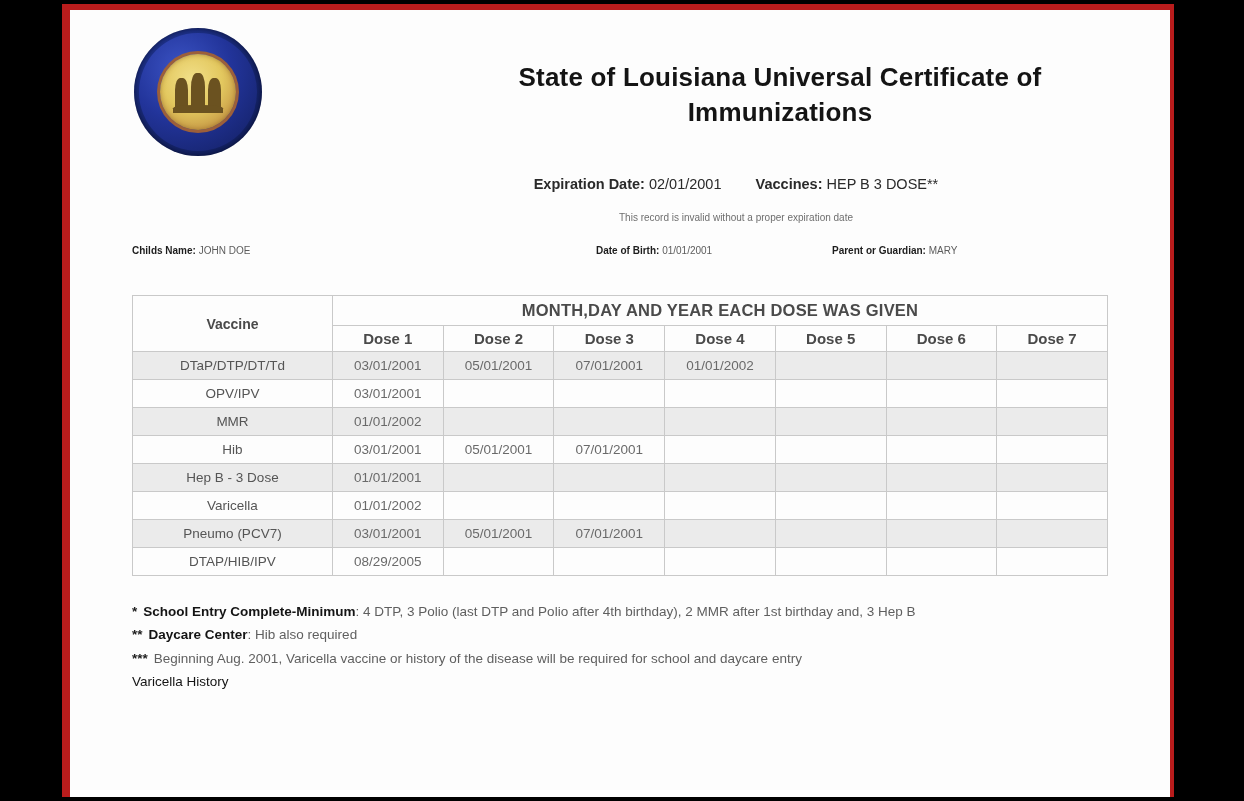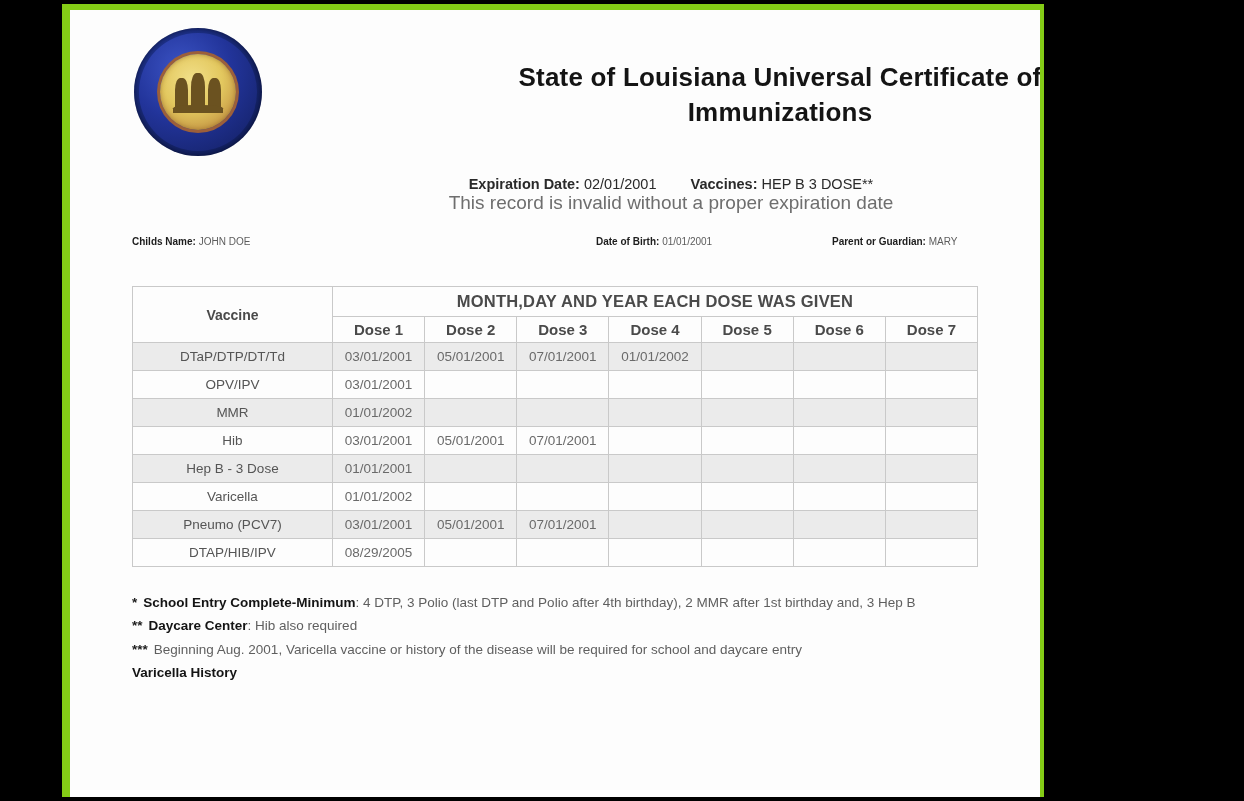--- a/index.html
+++ b/index.html
@@ -12,22 +12,22 @@
   }
   #viewport {
     position: relative;
     width: 1244px; height: 801px;
     background: #000000;
   }
   
   #page-frame {
     position: absolute;
     left: 62px; top: 4px;
-    width: 982px; height: 793px;
-    background: #84cc16;
+    width: 1112px; height: 793px;
+    background: #b91c1c;
     padding: 6px 4px 0 8px;
   }
   #page {
     position: relative;
     width: 100%; height: 100%;
     background: #fdfdfd;
     overflow: hidden;
     color: #111;
   }
 
@@ -88,23 +88,23 @@
   .exp-block {
     text-align: center;
     margin: 16px 0 0 0;
     padding-right: 68px;
     padding-left: 300px;
   }
   .exp-line1 { font-size: 14.5px; color: #2a2a2a; }
   .exp-line1 .lbl { font-weight: bold; }
   .exp-line1 .gap { display: inline-block; width: 26px; }
   .exp-line2 {
-    font-size: 19px;
+    font-size: 10px;
     color: #6e6e6e;
-    margin-top: 0;
+    margin-top: 20px;
   }
 
   
   .patient-info {
     position: relative;
     margin: 22px 0 0 0;
     padding: 0 46px 0 62px;
     font-size: 10px;
     height: 44px;
     color: #3a3a3a;
@@ -166,21 +166,21 @@
   
   .notes {
     margin: 26px 62px 0 62px;
     font-size: 13.5px;
     line-height: 1.5;
     color: #5f5f5f;
   }
   .notes p { margin: 0 0 3px 0; }
   .notes .star { font-weight: bold; color: #1d1d1d; margin-right: 6px; }
   .notes b { color: #141414; }
-  .notes .vh { font-weight: bold; color: #141414; display: block; }
+  .notes .vh { font-weight: normal; color: #141414; display: block; }
 </style>
 </head>
 <body>
 
 <div id="viewport">
   <div id="page-frame">
     <div id="page">
 
       <div class="header-zone">
         <div class="seal">

